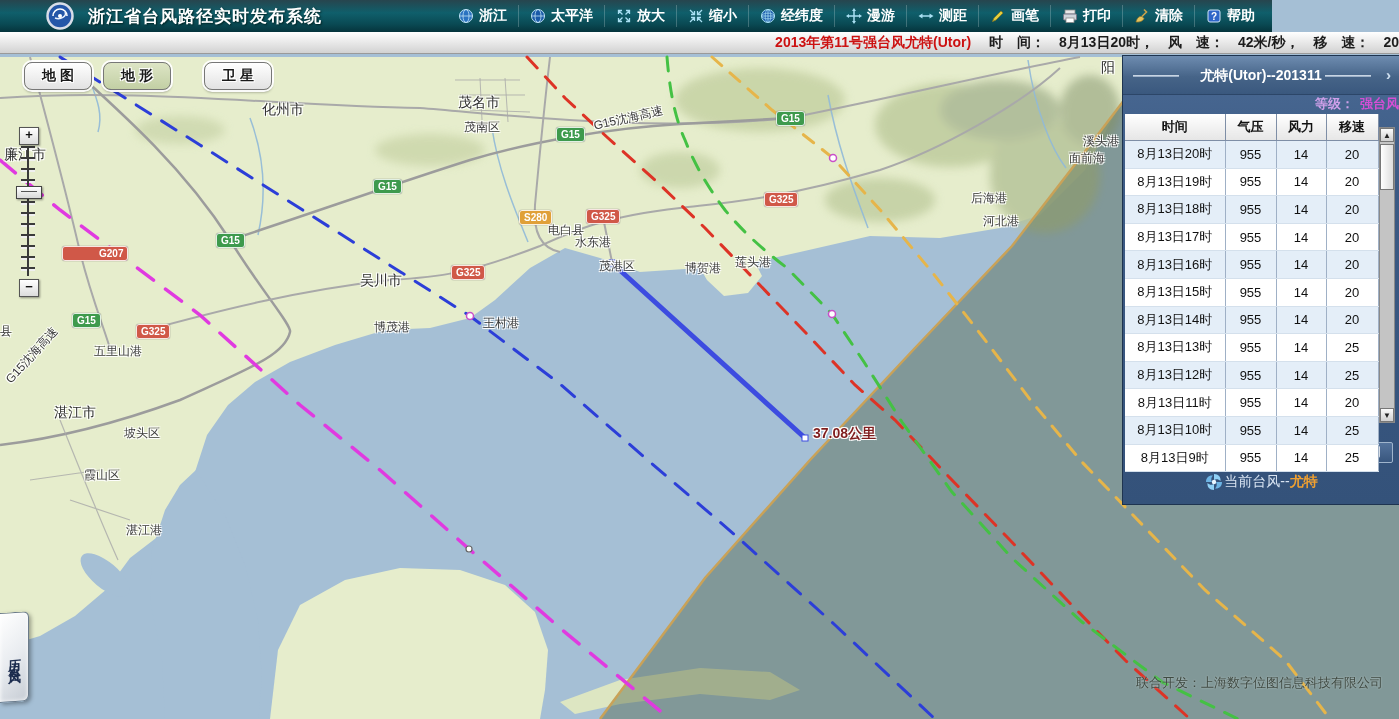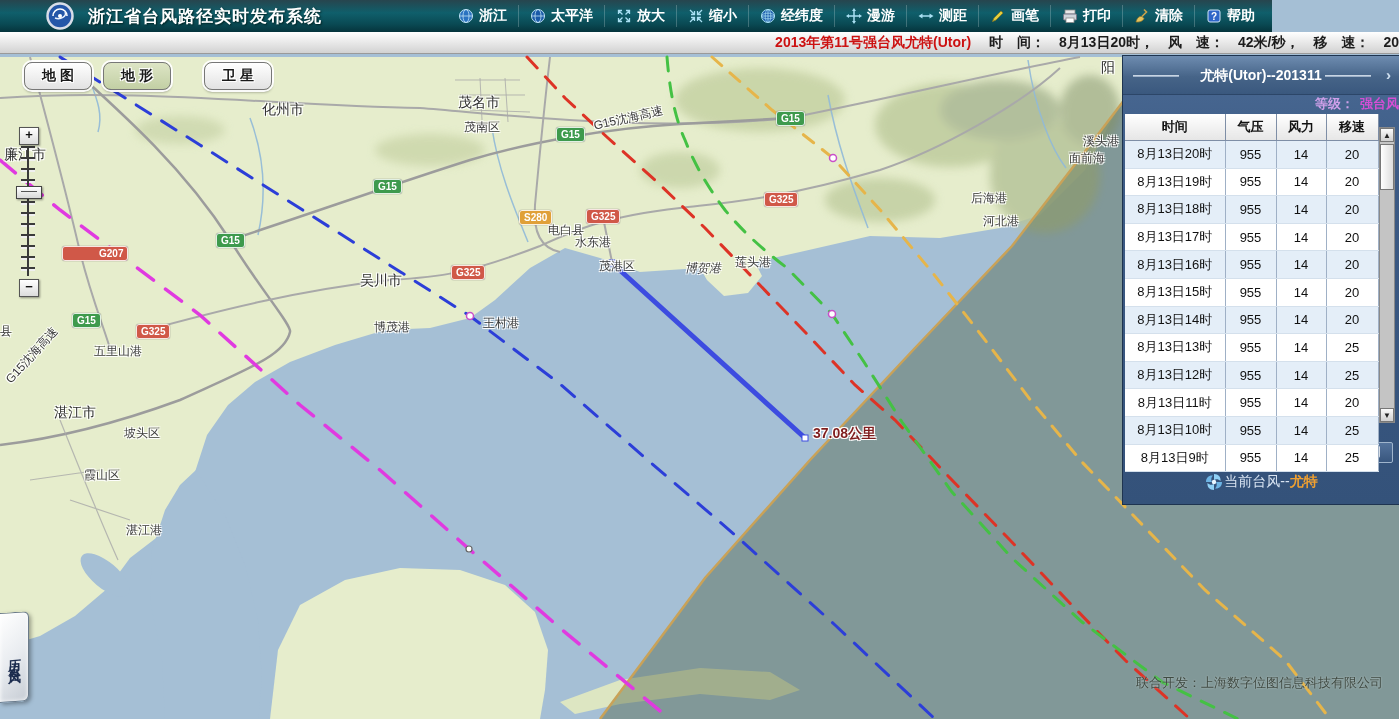--- a/index.html
+++ b/index.html
@@ -176,21 +176,21 @@
 </svg>
 
 <div class="map-overlay">
     <div class="mlabel big" style="left: 4px; top: 146px;">廉江市</div>
     <div class="mlabel big" style="left: 262px; top: 101px;">化州市</div>
     <div class="mlabel big" style="left: 458px; top: 94px;">茂名市</div>
     <div class="mlabel" style="left: 464px; top: 119px;">茂南区</div>
     <div class="mlabel" style="left: 541px; top: 222px; margin-left: 7px;">电白县</div>
     <div class="mlabel" style="left: 575px; top: 234px;">水东港</div>
     <div class="mlabel" style="left: 599px; top: 258px;">茂港区</div>
-    <div class="mlabel" style="left: 685px; top: 260px; font-style: italic;">博贺港</div>
+    <div class="mlabel" style="left: 685px; top: 260px;">博贺港</div>
     <div class="mlabel" style="left: 735px; top: 254px;">莲头港</div>
     <div class="mlabel" style="left: 971px; top: 190px;">后海港</div>
     <div class="mlabel" style="left: 983px; top: 213px;">河北港</div>
     <div class="mlabel" style="left: 1083px; top: 133px;">溪头港</div>
     <div class="mlabel" style="left: 1069px; top: 150px;">面前海</div>
     <div class="mlabel big" style="left: 1101px; top: 59px;">阳</div>
     <div class="mlabel big" style="left: 360px; top: 272px;">吴川市</div>
     <div class="mlabel" style="left: 374px; top: 319px;">博茂港</div>
     <div class="mlabel" style="left: 483px; top: 315px;">王村港</div>
     <div class="mlabel" style="left: 94px; top: 343px;">五里山港</div>

